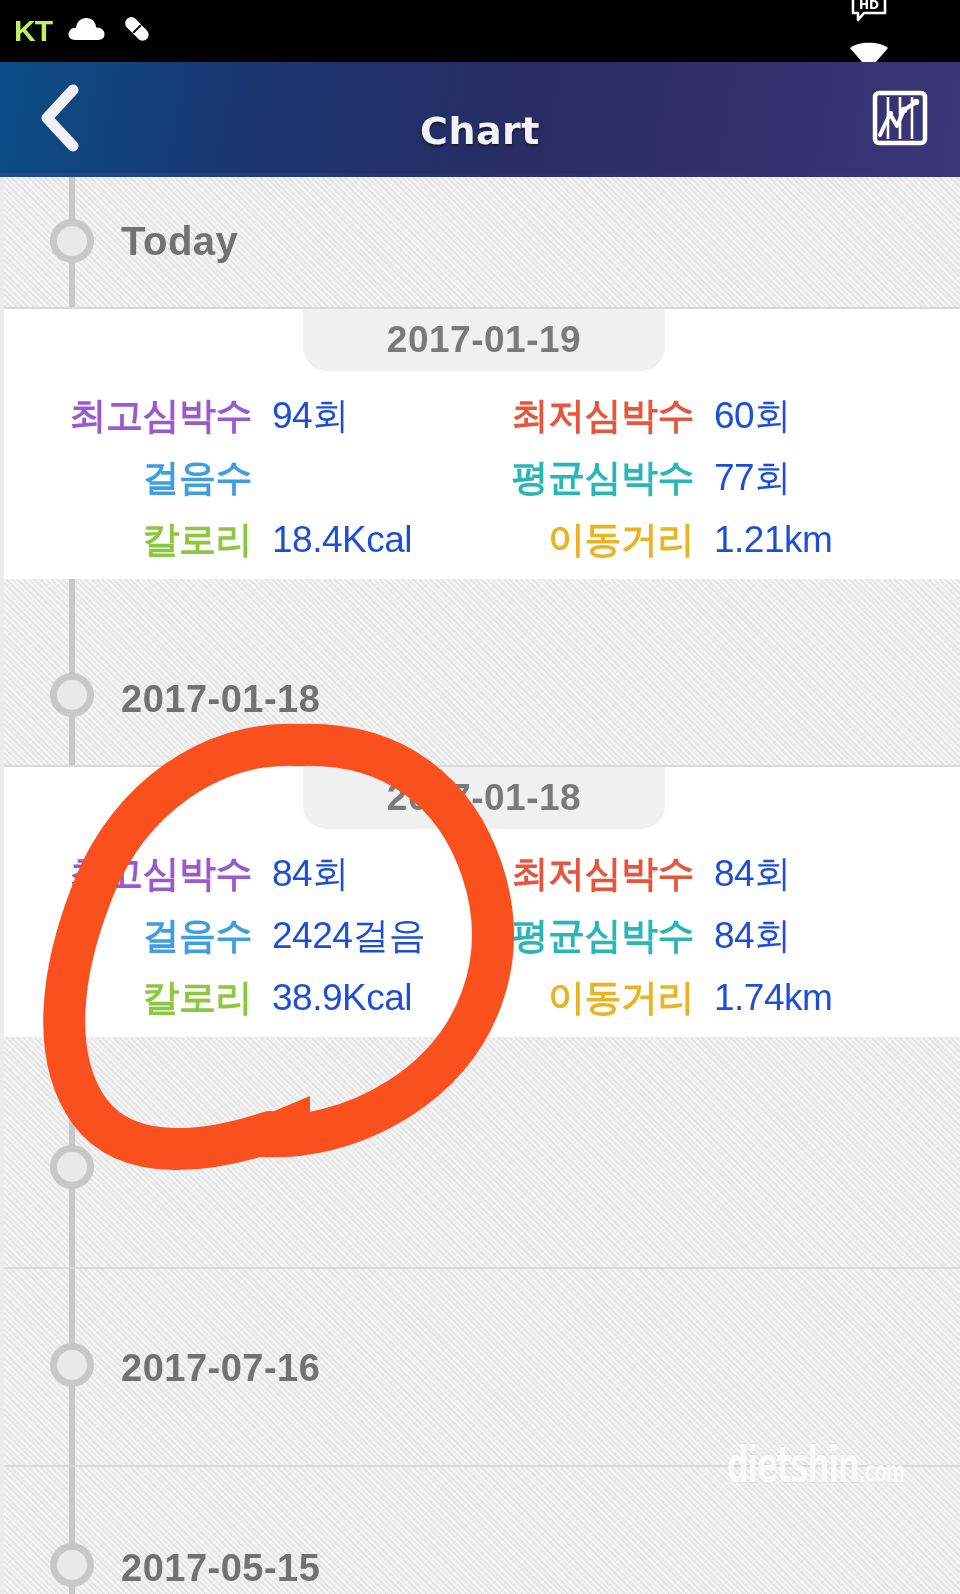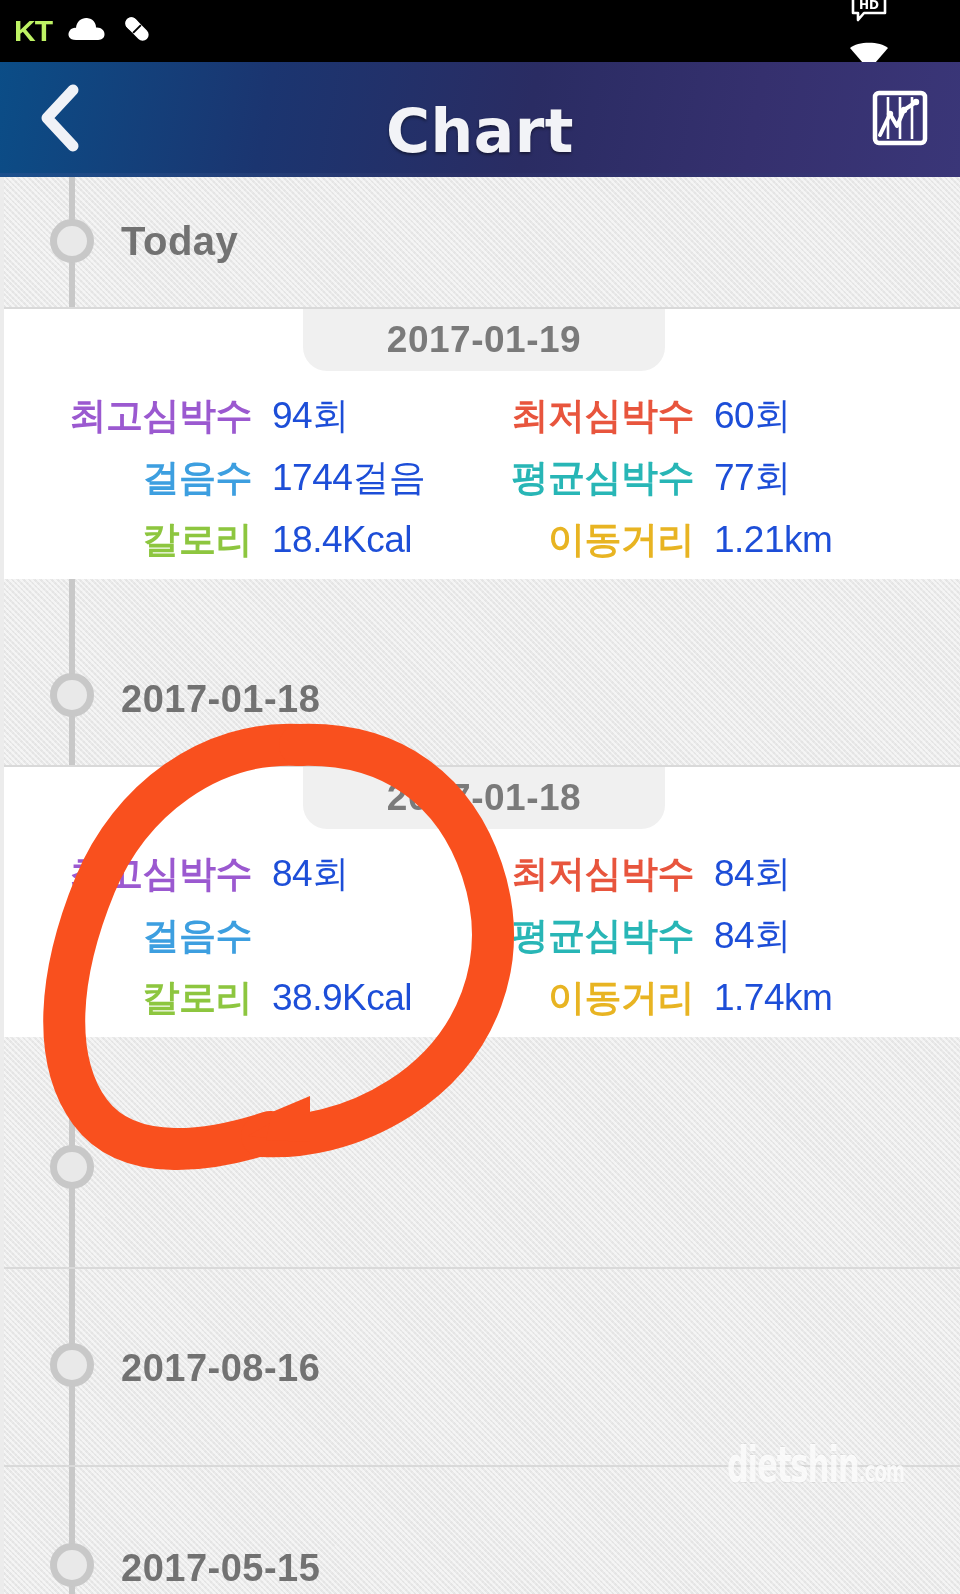--- a/index.html
+++ b/index.html
@@ -26,21 +26,21 @@
     position:absolute; top:62px; left:0; width:960px; height:115px;
     background:linear-gradient(100deg,#0b4d87 0%,#1b3570 28%,#2a2c63 55%,#35306e 78%,#3a3678 100%);
     display:flex; align-items:center; overflow:hidden;
   }
   .header:after{
     content:""; position:absolute; left:0; right:0; bottom:0; height:4px;
     background:linear-gradient(90deg,#1b4f8c,#2b2f66,#3a3678);
   }
   .back-btn { width:120px; height:115px; display:flex; align-items:center; justify-content:center; }
   .hdr-title {
-    flex:1; text-align:center; color:#f2f3f7; font-size:60px; font-weight:bold;
+    flex:1; text-align:center; color:#f2f3f7; font-size:38px; font-weight:bold;
     letter-spacing:0.5px; text-shadow:0 2px 3px rgba(0,0,0,.45);
     font-family:"DejaVu Sans",sans-serif;
     margin-top:23px;
   }
   .chart-btn { width:120px; height:115px; display:flex; align-items:center; justify-content:center; }
 
   
   .content {
     position:absolute; top:177px; left:4px; width:960px; height:1417px;
     background:
@@ -222,21 +222,20 @@
             <span class="mvalue">94회</span>
           </div>
           <div class="mcell right">
             <span class="mlabel" style="color:#e8553d;">최저심박수</span>
             <span class="mvalue">60회</span>
           </div>
         </div>
         <div class="mrow">
           <div class="mcell left">
             <span class="mlabel" style="color:#3d9fe0;">걸음수</span>
-            <span class="mvalue">1744걸음</span>
           </div>
           <div class="mcell right">
             <span class="mlabel" style="color:#28b6b6;">평균심박수</span>
             <span class="mvalue">77회</span>
           </div>
         </div>
         <div class="mrow">
           <div class="mcell left">
             <span class="mlabel" style="color:#8dc63f;">칼로리</span>
             <span class="mvalue">18.4Kcal</span>
@@ -264,20 +263,21 @@
             <span class="mvalue">84회</span>
           </div>
           <div class="mcell right">
             <span class="mlabel" style="color:#e8553d;">최저심박수</span>
             <span class="mvalue">84회</span>
           </div>
         </div>
         <div class="mrow">
           <div class="mcell left">
             <span class="mlabel" style="color:#3d9fe0;">걸음수</span>
+            <span class="mvalue">2424걸음</span>
           </div>
           <div class="mcell right">
             <span class="mlabel" style="color:#28b6b6;">평균심박수</span>
             <span class="mvalue">84회</span>
           </div>
         </div>
         <div class="mrow">
           <div class="mcell left">
             <span class="mlabel" style="color:#8dc63f;">칼로리</span>
             <span class="mvalue">38.9Kcal</span>
@@ -287,21 +287,21 @@
             <span class="mvalue">1.74km</span>
           </div>
         </div>
       </div>
     </div>
 
     <div class="node" style="top:968px;"></div>
     <div class="divider" style="top:1090px;"></div>
 
     <div class="node" style="top:1166px;"></div>
-    <div class="tl-label" style="top:1170px;">2017-08-16</div>
+    <div class="tl-label" style="top:1170px;">2017-07-16</div>
     <div class="divider" style="top:1288px;"></div>
 
     <div class="node" style="top:1366px;"></div>
     <div class="tl-label" style="top:1370px;">2017-05-15</div>
 
     <div class="watermark"><span>dietshin</span><small>.com</small></div>
   </div>
 
   <svg class="annot" viewBox="0 0 960 1594">
     <g>

